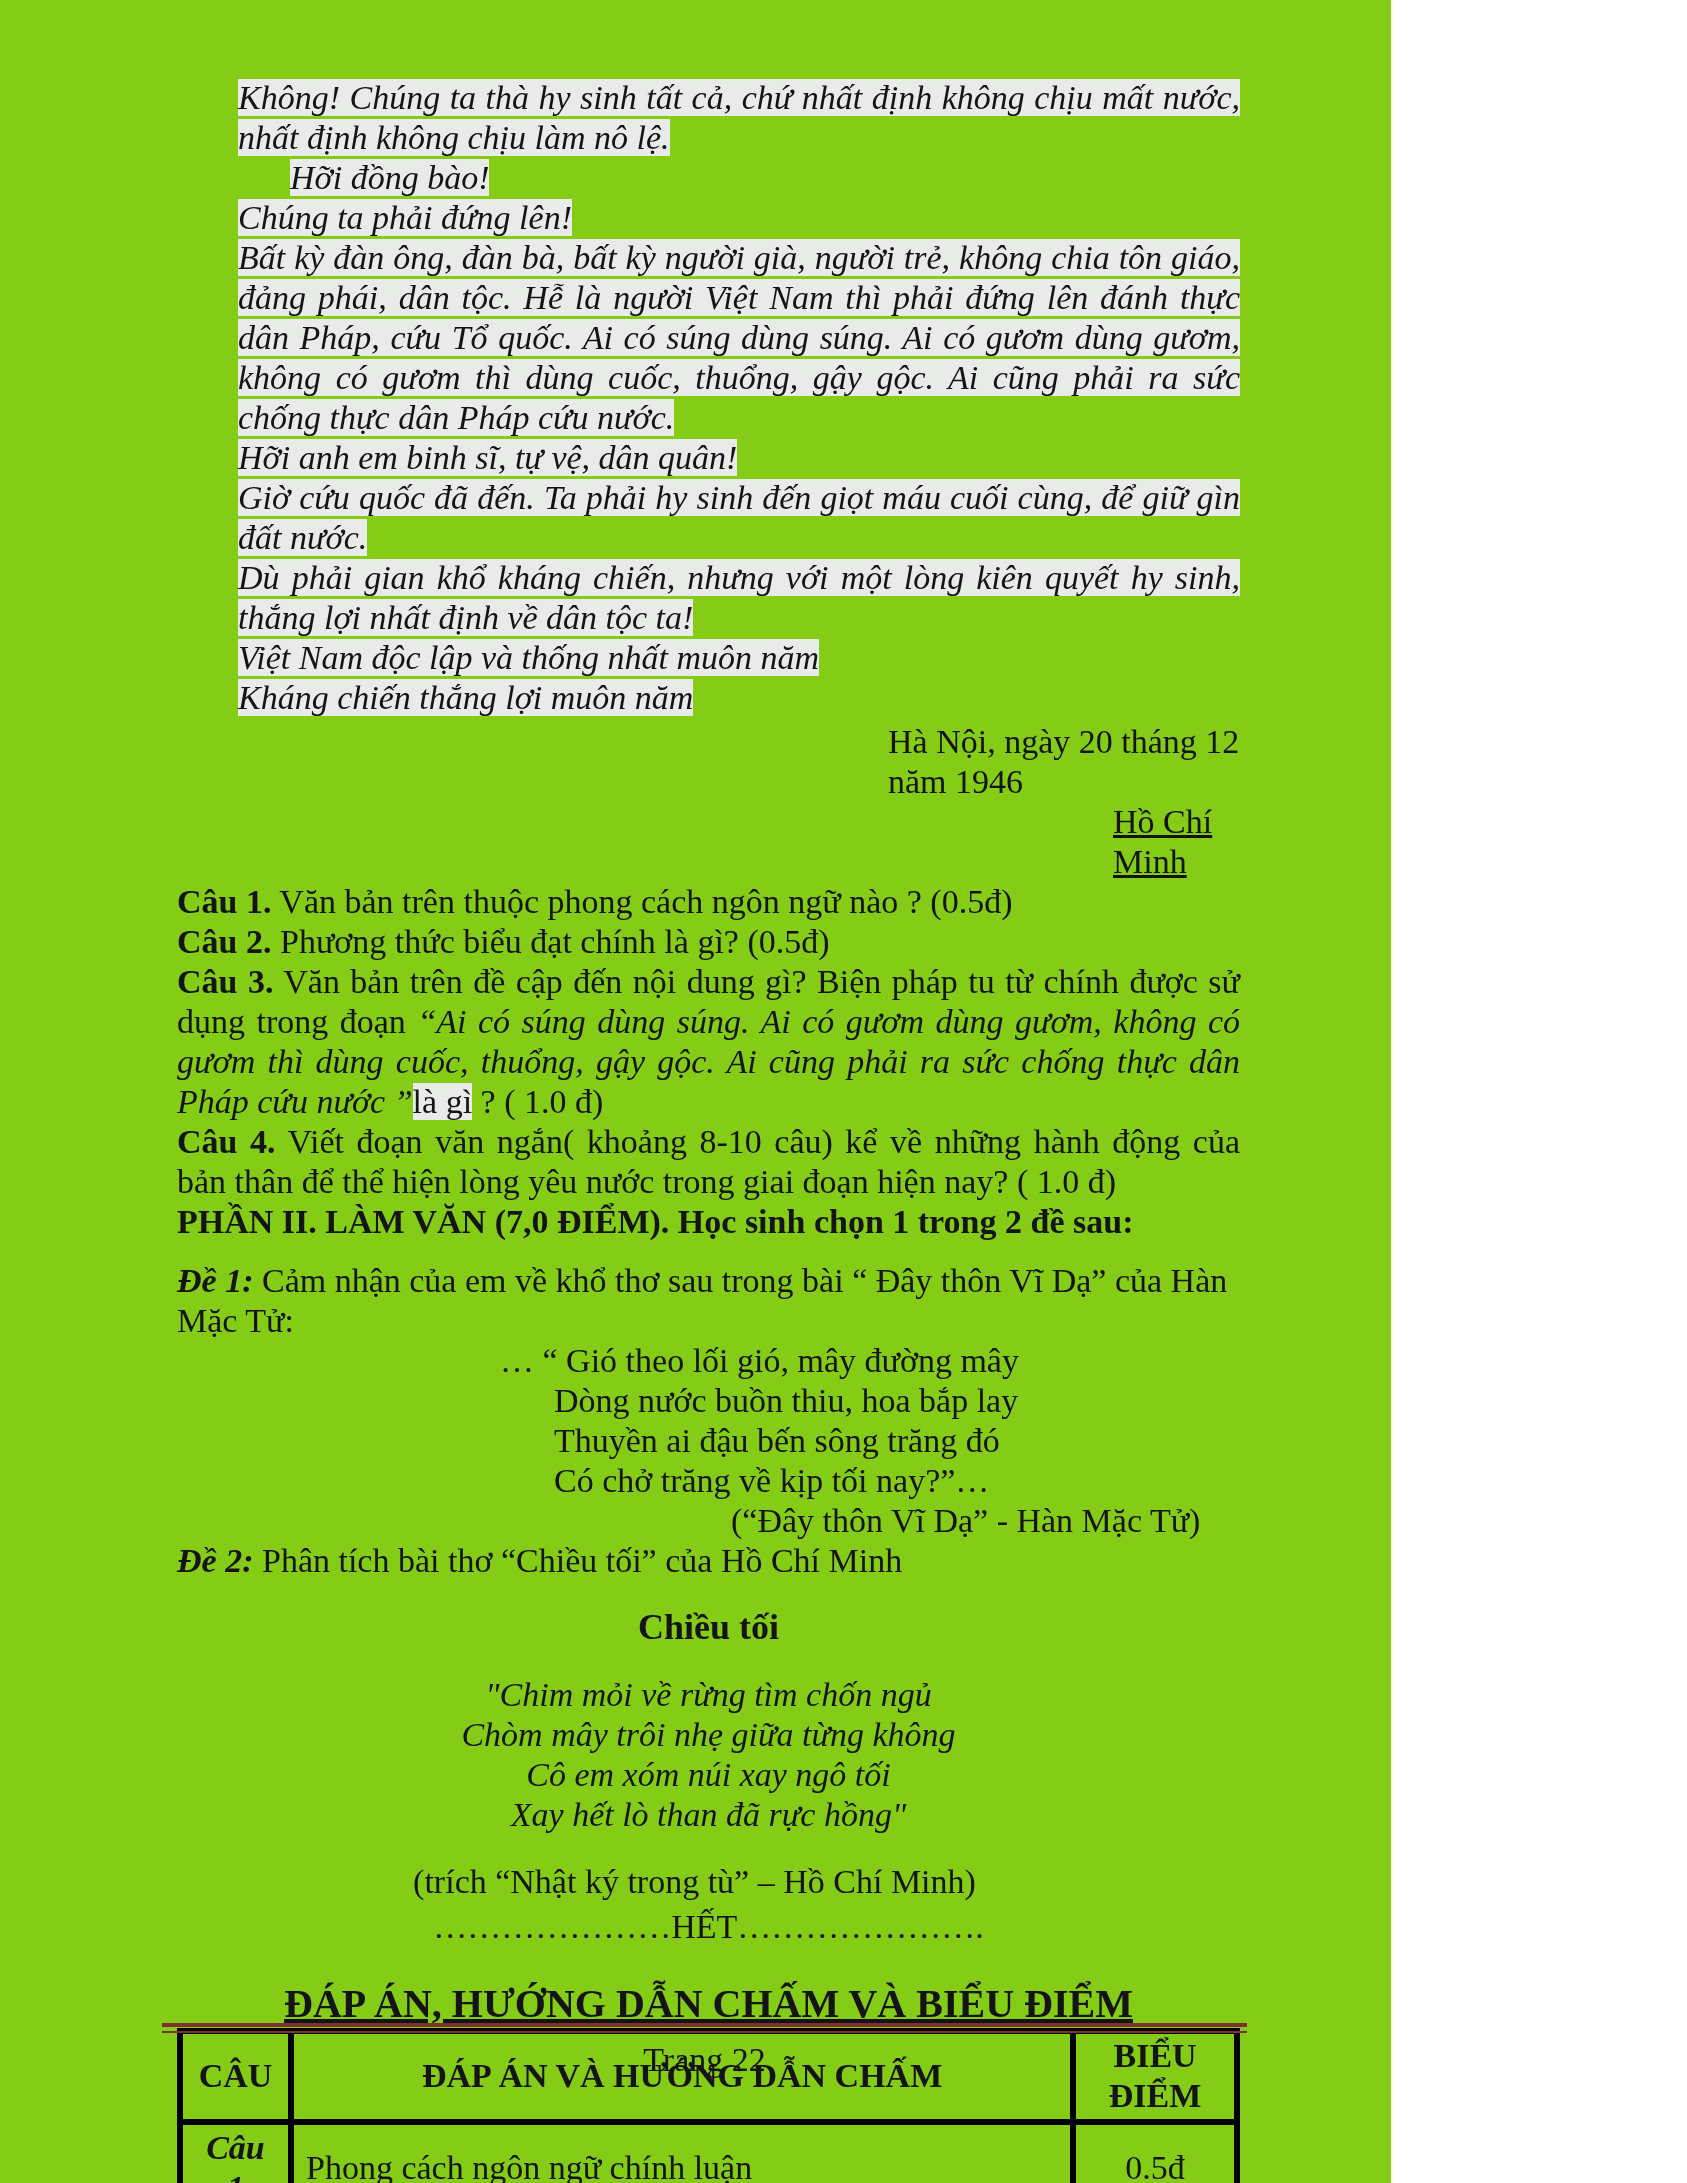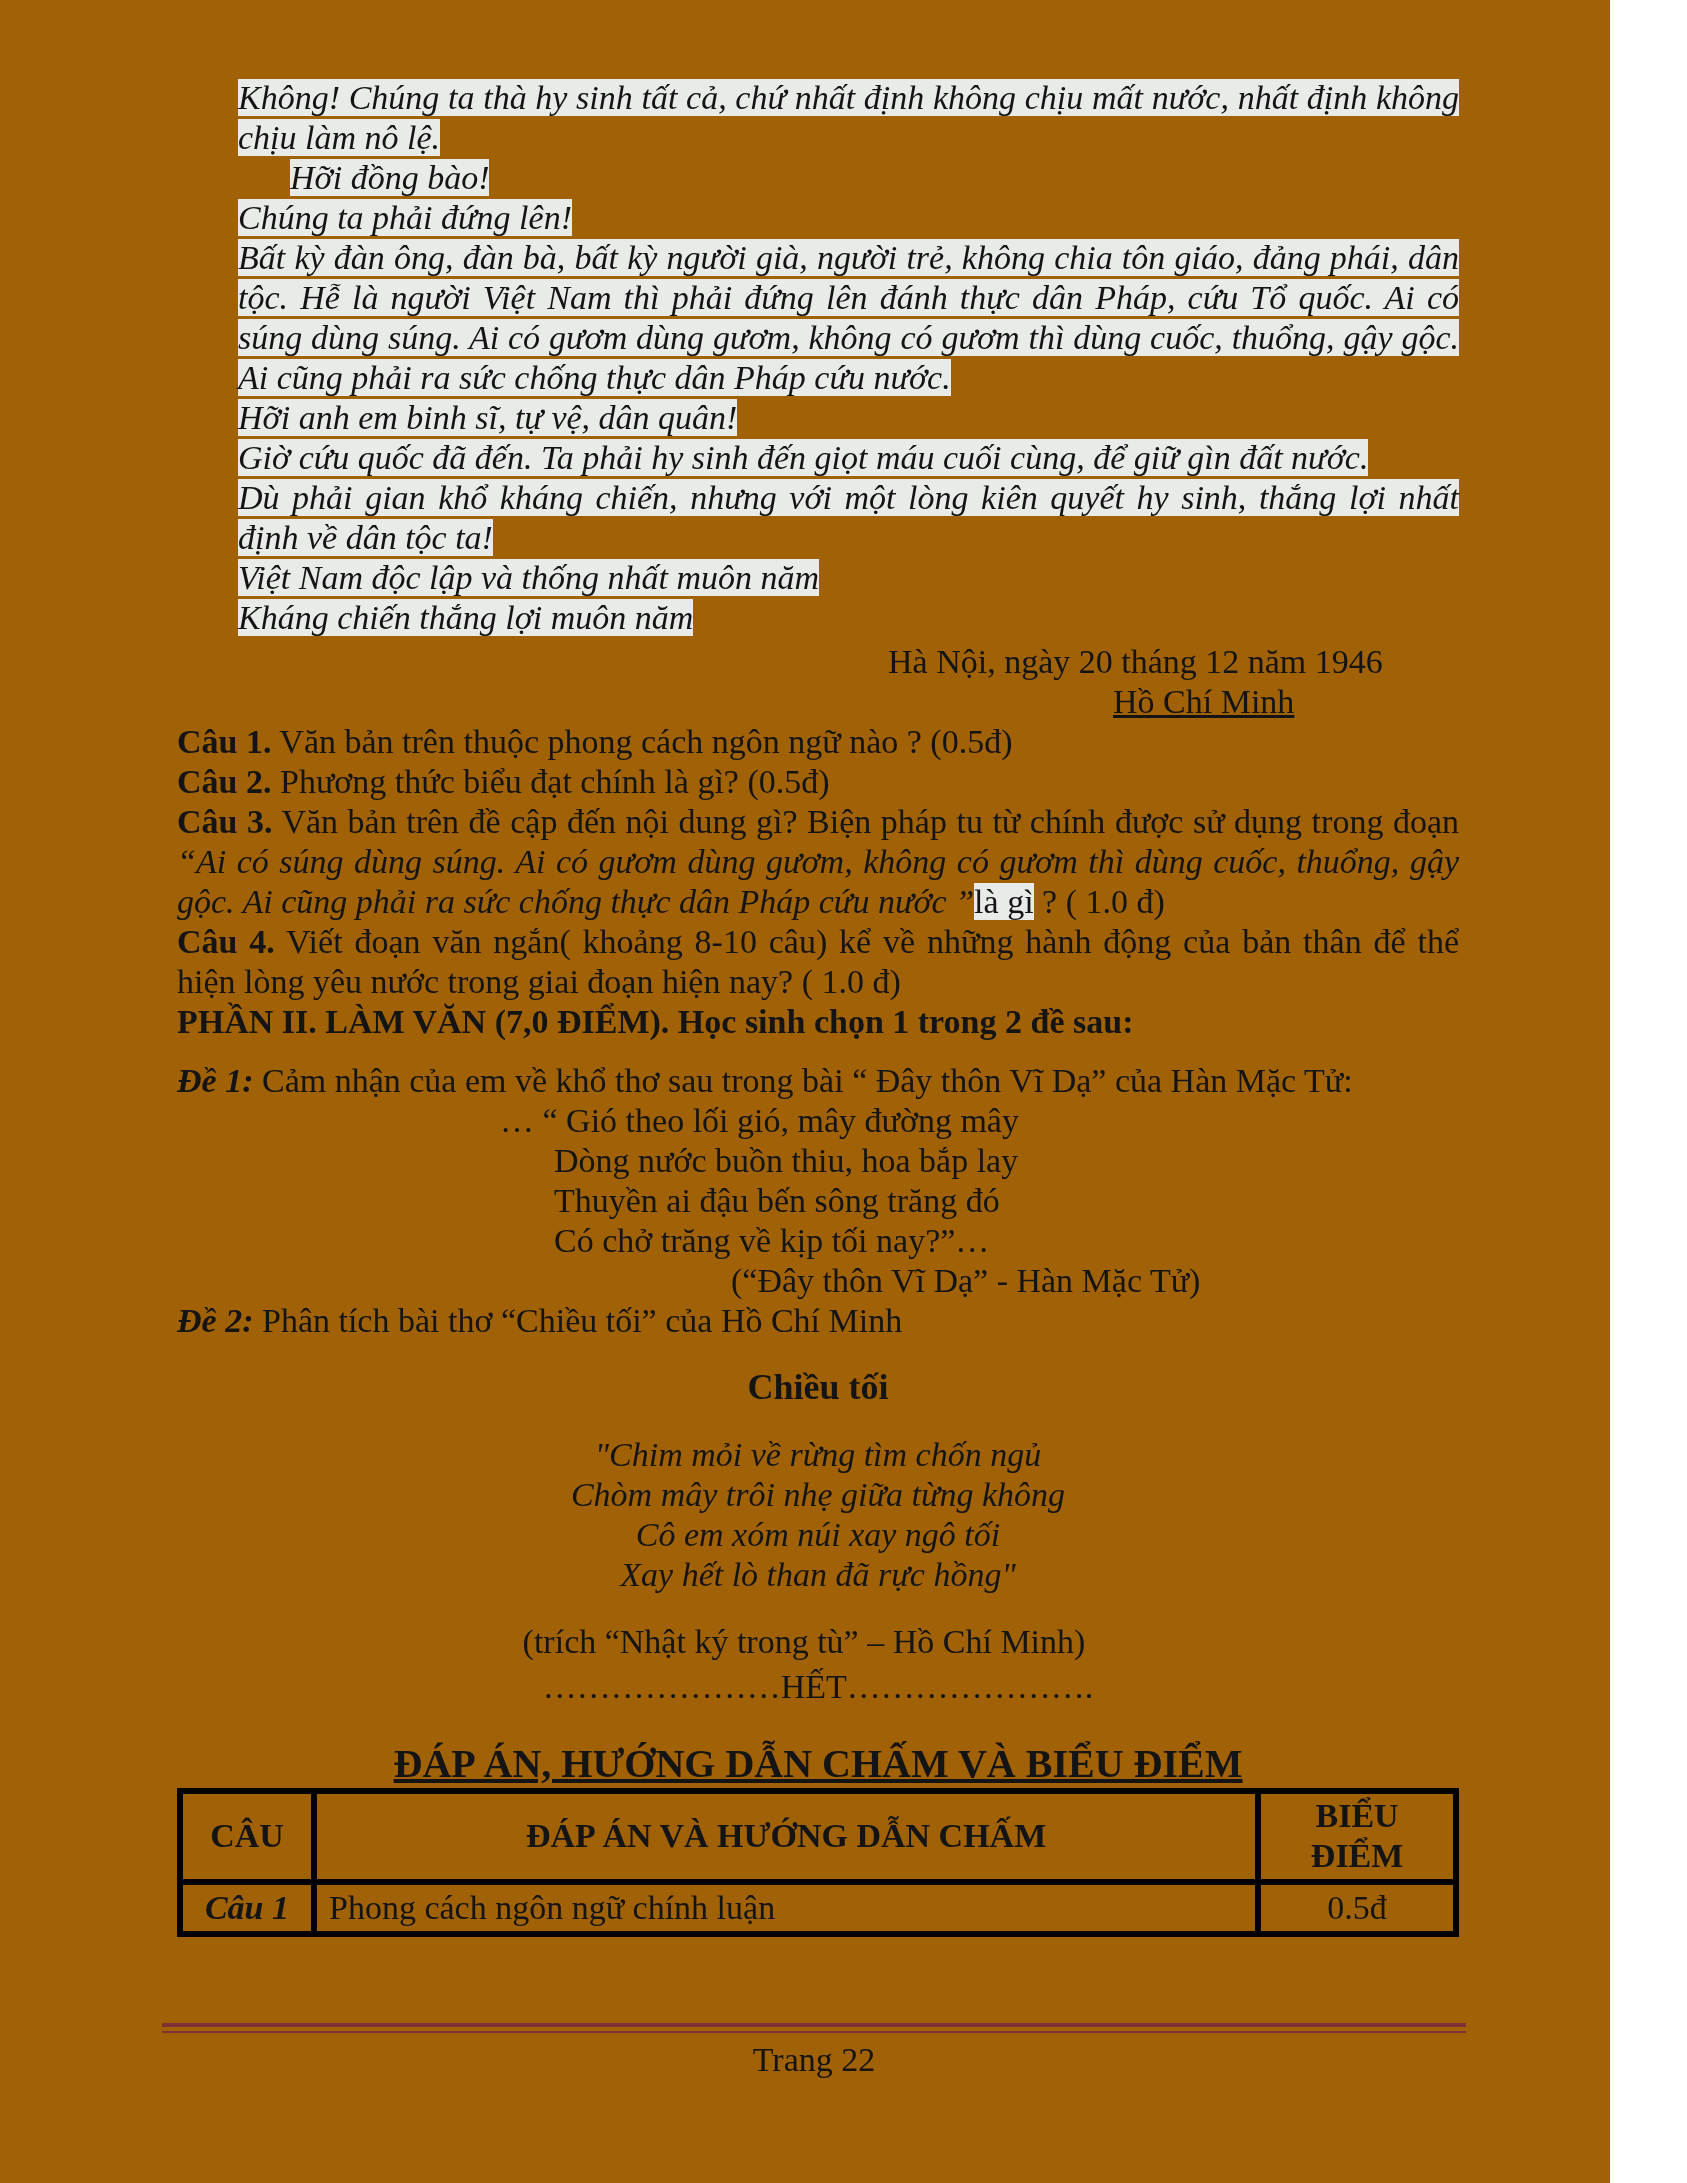--- a/index.html
+++ b/index.html
@@ -1,20 +1,20 @@
 <!DOCTYPE html>
 <html style="font-size:10.6px"><head>
 <meta charset="utf-8">
 <style>
   html, body { margin: 0; padding: 0; background: #ffffff; }
   .page {
     position: relative;
-    width: 1610px;
+    width: 1391px;
     height: 2183px;
-    background: #a16207;
+    background: #84cc16;
     box-sizing: border-box;
     padding: 78px 151px 0 177px;
     font-family: "Liberation Serif", "DejaVu Serif", serif;
     font-size: 34px;
     line-height: 40px;
     color: #141414;
   }
   p { margin: 0; }
 
   

